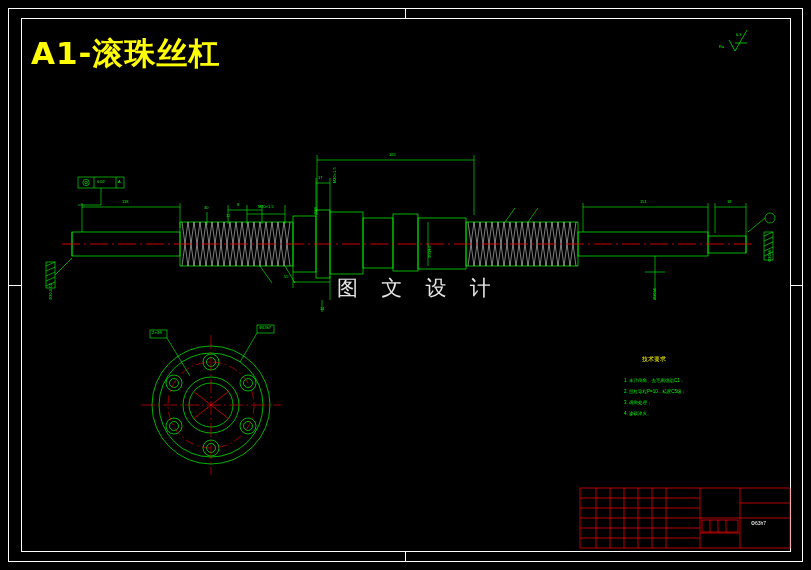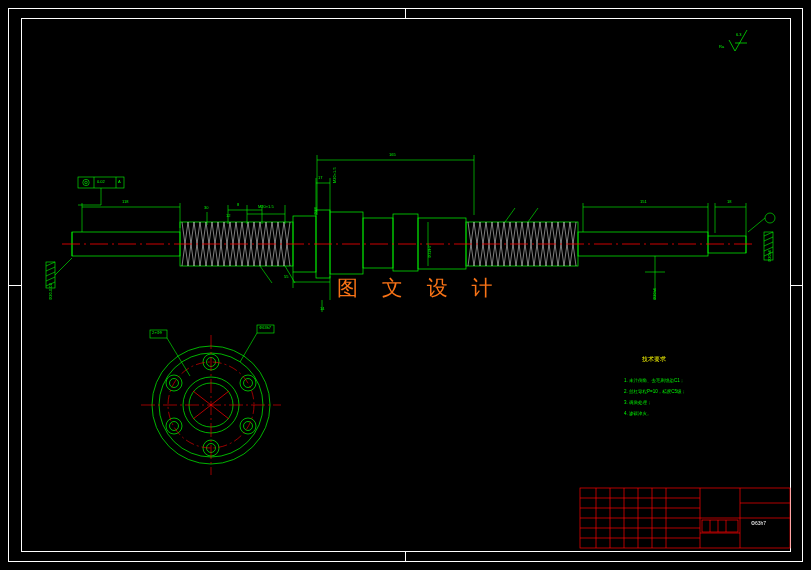--- a/index.html
+++ b/index.html
@@ -3,21 +3,21 @@
 <meta charset="utf-8">
 <style>
   html,body{margin:0;padding:0;background:#fff;}
   body{font-family:"Liberation Sans", sans-serif;}
   #stage{position:relative;width:811px;height:570px;background:#000;overflow:hidden;}
   .abs{position:absolute;}
   .lnw{position:absolute;background:#ffffff;}
   .txt{position:absolute;color:#00ff00;font-size:4px;font-family:"Liberation Sans",sans-serif;white-space:nowrap;line-height:1;}
   .txty{position:absolute;color:#ffff00;white-space:nowrap;line-height:1;}
   .title{position:absolute;color:#ffff00;font-size:31px;font-weight:bold;letter-spacing:1px;font-family:"DejaVu Sans",sans-serif;white-space:nowrap;}
-  .wm{position:absolute;color:#f97316;font-size:21px;letter-spacing:9px;font-family:Liberation Sans, sans-serif;white-space:nowrap;}
+  .wm{position:absolute;color:#e5e5e5;font-size:21px;letter-spacing:9px;font-family:Liberation Serif, serif;white-space:nowrap;}
   svg{position:absolute;left:0;top:0;overflow:visible;}
 </style>
 </head>
 <body>
 
 <div id="stage">
 
   <div class="lnw abs" style="left:8px;top:8px;width:795px;height:1px;"></div>
   <div class="lnw abs" style="left:8px;top:561px;width:795px;height:1px;"></div>
   <div class="lnw abs" style="left:8px;top:8px;width:1px;height:554px;"></div>
@@ -26,20 +26,21 @@
   <div class="lnw abs" style="left:21px;top:18px;width:770px;height:1px;"></div>
   <div class="lnw abs" style="left:21px;top:551px;width:770px;height:1px;"></div>
   <div class="lnw abs" style="left:21px;top:18px;width:1px;height:534px;"></div>
   <div class="lnw abs" style="left:790px;top:18px;width:1px;height:534px;"></div>
 
   <div class="lnw abs" style="left:405px;top:8px;width:1px;height:11px;"></div>
   <div class="lnw abs" style="left:405px;top:551px;width:1px;height:11px;"></div>
   <div class="lnw abs" style="left:8px;top:285px;width:14px;height:1px;"></div>
   <div class="lnw abs" style="left:790px;top:285px;width:13px;height:1px;"></div>
 
+  <div class="title" style="left:31px;top:33px;">A1-滚珠丝杠</div>
 
   <div class="wm" style="left:337px;top:274px;">图 文 设 计</div>
 
   <svg width="811" height="570" style="pointer-events:none;">
     <polyline points="729,40 735,51 747,30" fill="none" stroke="#00ff00" stroke-width="0.7"></polyline>
     <line x1="735" y1="43" x2="747" y2="43" stroke="#00ff00" stroke-width="0.7"></line>
   </svg>
   <div class="txt" style="left:736px;top:33px;">6.3</div>
   <div class="txt" style="left:719px;top:45px;">Ra</div>
 

